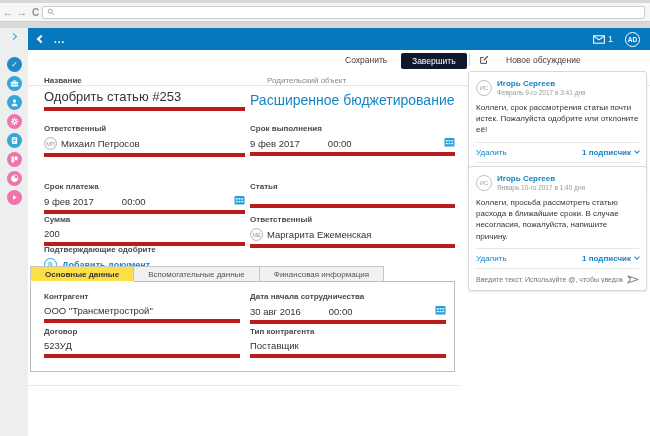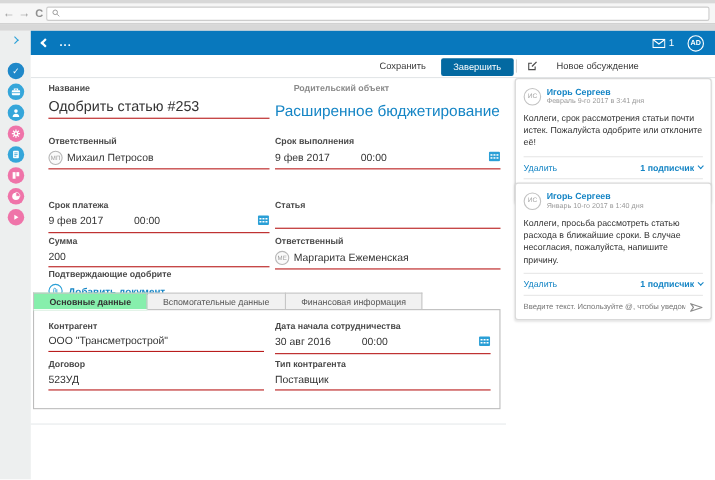--- a/index.html
+++ b/index.html
@@ -22,49 +22,49 @@
   
   .appbar { position:absolute; top:28px; left:28px; width:622px; height:22px; background:#0878bd; display:flex; align-items:center; }
   .back-chev { width:6px; height:6px; border-left:2px solid #fff; border-bottom:2px solid #fff; transform:rotate(45deg); margin-left:10px; }
   .dots { color:#fff; font-weight:bold; font-size:10px; margin-left:10px; letter-spacing:1px; }
   .appbar-right { margin-left:auto; display:flex; align-items:center; }
   .mail { display:flex; align-items:center; color:#fff; font-size:9px; }
   .mail svg { margin-right:3px; }
   .avatar { width:15px; height:15px; border:1px solid #fff; border-radius:50%; color:#fff; font-size:6.5px; font-weight:bold; display:flex; align-items:center; justify-content:center; margin:0 10px 0 12px; }
 
   
-  .tbar { position:absolute; top:50px; left:28px; width:622px; height:21px; background:#fff; border-bottom:1px solid #e3e6e8; }
+  .tbar { position:absolute; top:50px; left:28px; width:622px; height:36px; background:#fff; border-bottom:1px solid #e3e6e8; }
   .btn-plain { position:absolute; left:317px; top:5px; font-size:8.5px; color:#3c3c3c; }
-  .btn-primary { position:absolute; left:373px; top:3px; font-size:8.5px; color:#fff; background:#0369a1; border:none; border-radius:2px; padding:3px 11px; }
+  .btn-primary { position:absolute; left:373px; top:3px; font-size:8.5px; color:#fff; background:#0f172a; border:none; border-radius:2px; padding:3px 11px; }
   .vdiv { position:absolute; left:441px; top:4px; width:1px; height:12px; background:#d5d5d5; }
   .compose { position:absolute; left:451px; top:5px; display:flex; align-items:center; font-size:8.5px; color:#3c3c3c;gap:13px; }
   .compose svg { margin-right:4px; }
 
   
   .field { position:absolute; }
   .flabel { font-size:8px; font-weight:bold; color:#4a4a4a; margin-bottom:4px; }
-  .flabel.lite { font-weight:bold; color:#8a8a8a;padding-left:17px; }
+  .flabel.lite { font-weight:normal; color:#8a8a8a;padding-left:17px; }
   .fval { font-size:9.5px; color:#333; padding-bottom:3px; display:flex; align-items:center; }
-  .ul { border-bottom:1px solid #b91c1c; }
+  .ul { border-bottom:4px solid #b91c1c; }
   .fval.big { font-size:13px; }
   .link { color:#1585c5; font-size:14px; }
   .chip { width:13px; height:13px; border:1px solid #b7b7b7; border-radius:50%; background:#fafafa; color:#9b9b9b; font-size:5.5px; display:inline-flex; align-items:center; justify-content:center; margin-right:4px; flex:none; }
   .time { margin-left:28px; }
   .calwrap { margin-left:auto; }
   .empty-val { height:13px; }
 
   .addline { display:flex; align-items:center; margin-top:2px; }
   .clipcirc { width:13px; height:13px; border:1px solid #2a9fd6; border-radius:50%; display:flex; align-items:center; justify-content:center; margin-right:5px; }
   .addtxt { color:#1585c5; font-size:9px; font-weight:bold; }
 
   
   .tabs { position:absolute; left:30px; top:266px; display:flex; height:16px; }
   .tab { font-size:8px; color:#555; background:#f1f1f1; border:1px solid #c6c6c6; border-left:none; padding:0 14px; display:flex; align-items:center; }
   .tab:first-child { border-left:1px solid #c6c6c6; }
-  .tab.active { background:#86efac; font-weight:bold; color:#333; border-bottom:1px solid #fff; position:relative; z-index:2; }
+  .tab.active { background:#fde047; font-weight:bold; color:#333; border-bottom:1px solid #fff; position:relative; z-index:2; }
   .tabbox { position:absolute; left:30px; top:281px; width:425px; height:91px; background:#fff; border:1px solid #bdbdbd; }
 
   .divider { position:absolute; left:28px; top:385px; width:432px; height:1px; background:#e6e9eb; }
 
   
   .card { position:absolute; left:468px; width:179px; background:#fff; border:1px solid #d9d9d9; border-radius:3px; box-shadow:0 1px 2px rgba(0,0,0,.10); padding:7px 7px 0 7px; }
   .chead { display:flex;align-items:center; }
   .cava { width:16px; height:16px; border:1px solid #c2c2c2; border-radius:50%; color:#a5a5a5; font-size:6px; display:flex; align-items:center; justify-content:center; flex:none; margin-right:5px; }
   .cname { font-size:8px; font-weight:bold; color:#1585c5; }
   .cdate { font-size:6.5px; color:#9a9a9a; margin-top:1px; }

